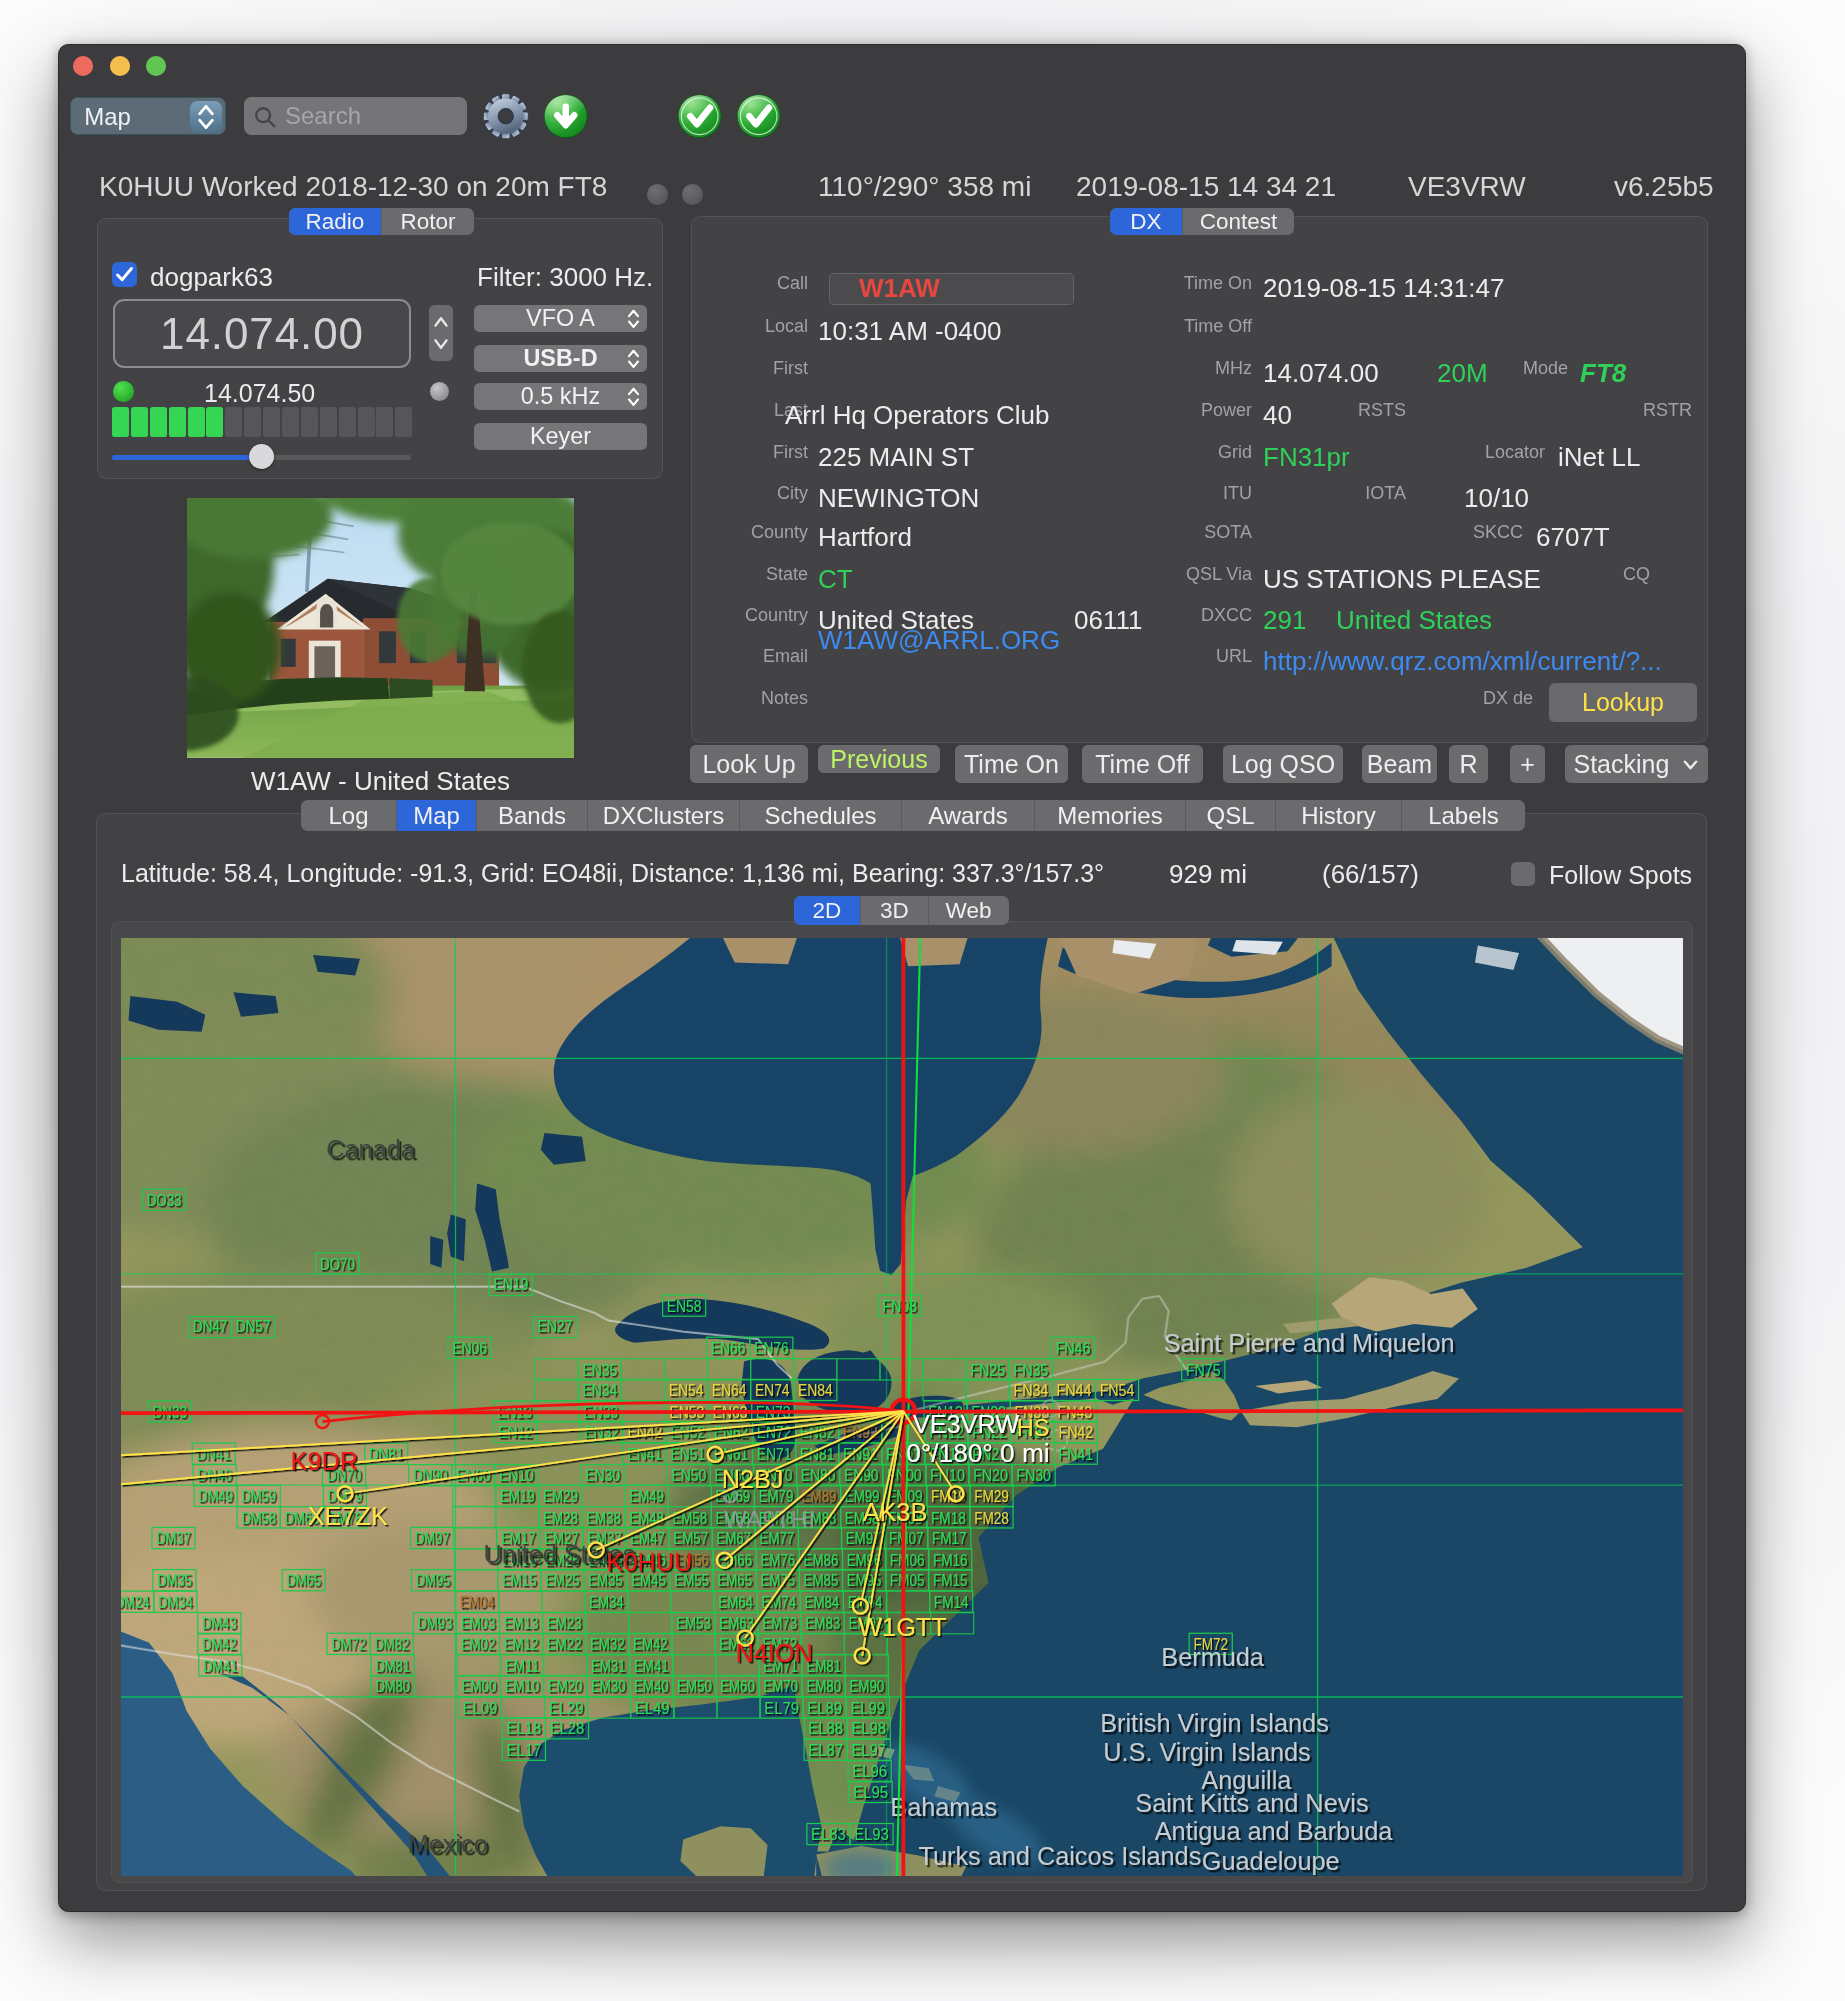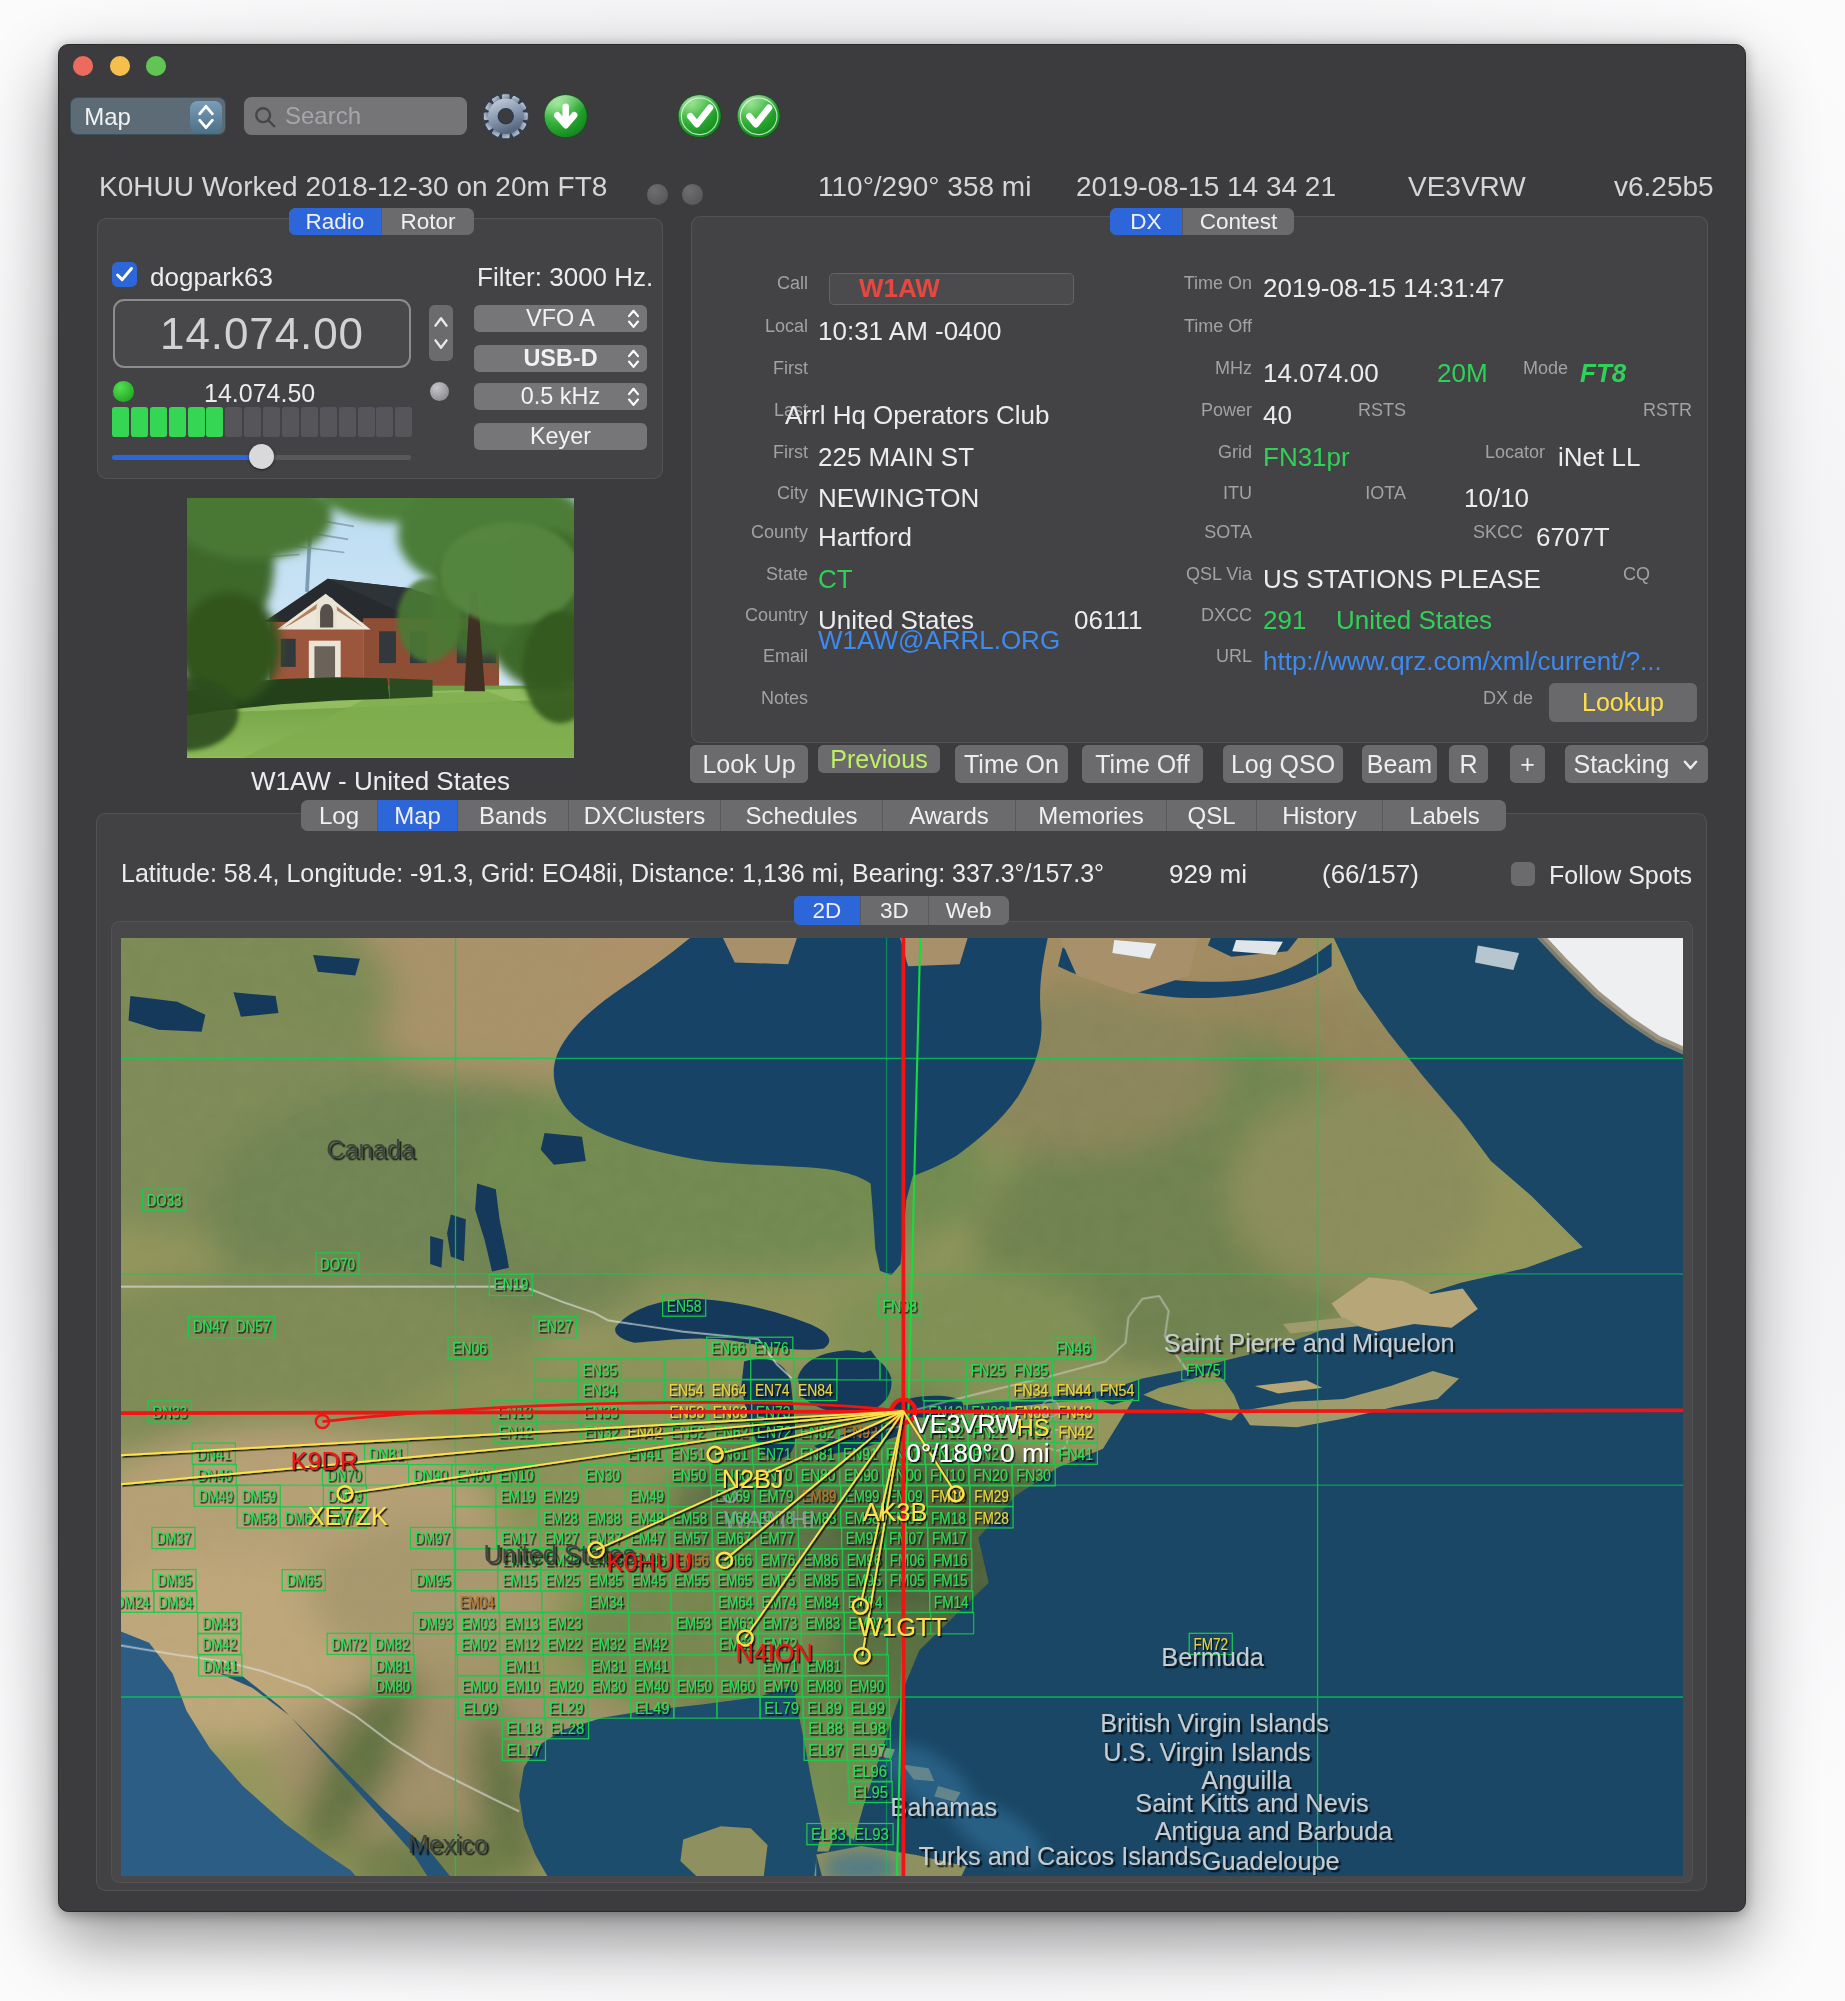--- a/index.html
+++ b/index.html
@@ -306,21 +306,21 @@
 <div class="btn" style="left:1023px;top:700px;width:121px;height:38px;color:#ededef">Time Off</div>
 <div class="btn" style="left:1164px;top:700px;width:120px;height:38px;color:#ededef">Log QSO</div>
 <div class="btn" style="left:1303px;top:700px;width:75px;height:38px;color:#ededef">Beam</div>
 <div class="btn" style="left:1390px;top:700px;width:39px;height:38px;color:#ededef">R</div>
 <div class="btn" style="left:1451px;top:700px;width:35px;height:38px;color:#ededef">+</div>
 <div class="btn" style="left:1506px;top:700px;width:143px;height:38px;color:#ededef">Stacking<svg width="19" height="13" viewBox="0 0 20 14" style="margin-left:11.2px">
         <path d="M4 4 L10 11 L16 4" fill="none" stroke="#ededef" stroke-width="2.6" stroke-linecap="round" stroke-linejoin="round"></path>
       </svg></div>
 
 <div class="tabbar" style="left:242px;top:755px">
-      <div style="width:77px">Log</div>
+      <div style="width:96px">Log</div>
       <div class="on" style="width:80px">Map</div>
       <div style="width:111px">Bands</div>
       <div style="width:152px">DXClusters</div>
       <div style="width:162px">Schedules</div>
       <div style="width:133px">Awards</div>
       <div style="width:151px">Memories</div>
       <div style="width:90px">QSL</div>
       <div style="width:126px">History</div>
       <div style="width:123px">Labels</div>
     </div>

